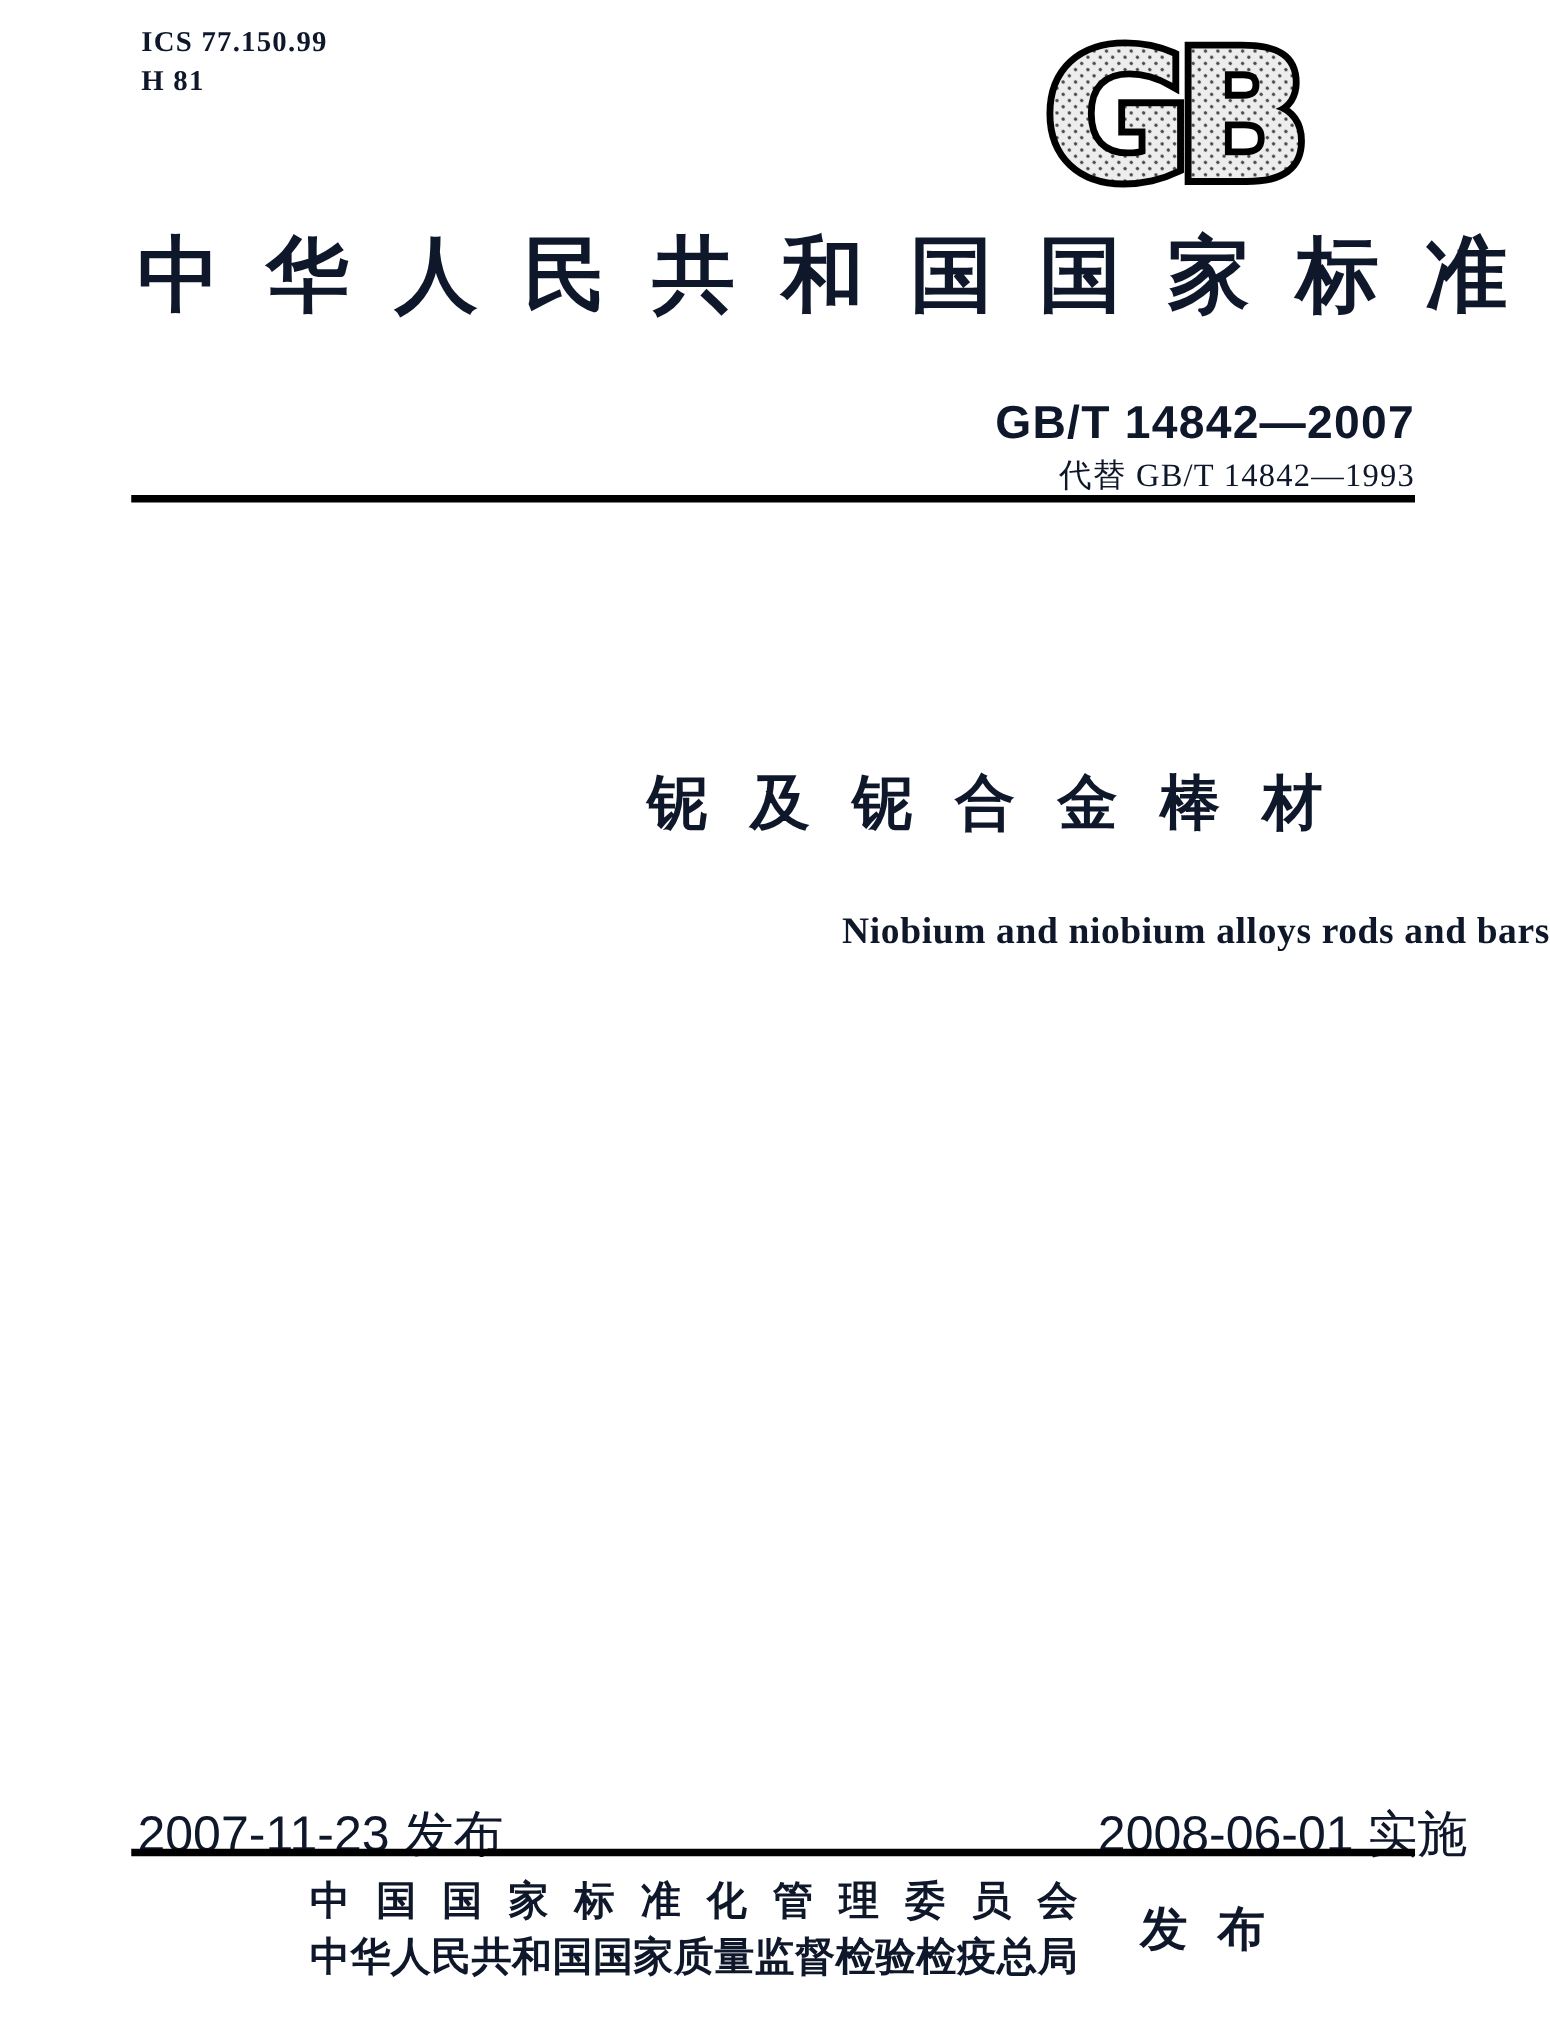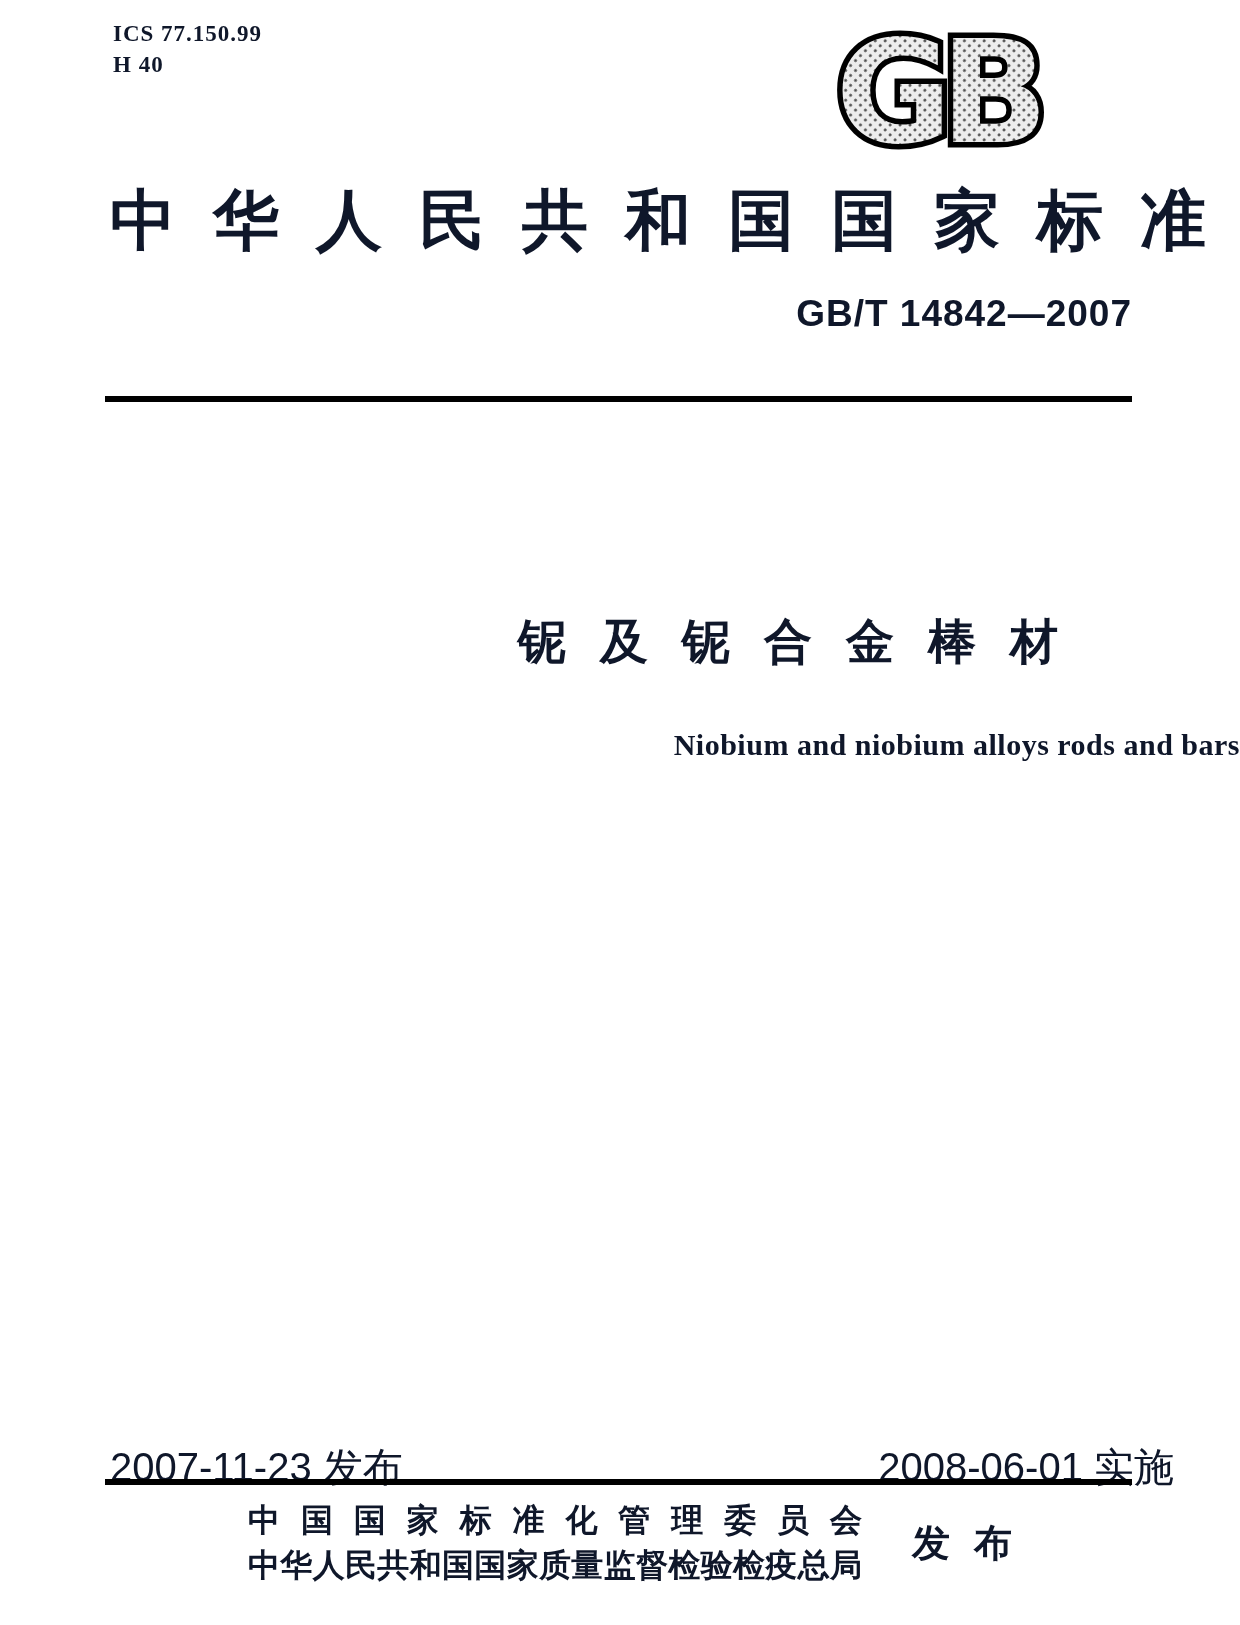--- a/index.html
+++ b/index.html
@@ -50,20 +50,21 @@
     right: 150px;
     top: 293px;
     text-align: right;
   }
   .std-number {
     font-family: "Liberation Sans", "DejaVu Sans", sans-serif;
     font-weight: bold;
     font-size: 37px;
     letter-spacing: 1px;
     white-space: nowrap;
+    margin-top: 24px;
   }
   .replaces-note {
     margin-top: 4px;
     font-family: "Liberation Serif", serif;
     font-weight: normal;
     font-size: 26px;
     letter-spacing: 1px;
     white-space: nowrap;
   }
 
@@ -143,37 +144,38 @@
     margin-left: 22px;
   }
 </style>
 </head>
 <body>
 
 <div class="page">
 
   <div class="ics-block">
     <div>ICS 77.150.99</div>
-    <div>H 40</div>
+    <div>H 81</div>
   </div>
 
   <svg class="gb-logo" viewBox="0 0 260 140" xmlns="http://www.w3.org/2000/svg">
     <defs>
       <pattern id="gbhatch" width="7" height="7" patternUnits="userSpaceOnUse" patternTransform="rotate(45)">
         <rect width="7" height="7" fill="#ededed"></rect>
         <circle cx="3.5" cy="3.5" r="1.4" fill="#4a4a4a"></circle>
       </pattern>
     </defs>
     <text x="130" y="116" text-anchor="middle" font-family="'DejaVu Sans', sans-serif" font-weight="bold" font-size="142" letter-spacing="-12" stroke="#000000" stroke-width="11" paint-order="stroke" fill="url(#gbhatch)">GB</text>
   </svg>
 
   <div class="national-heading">中华人民共和国国家标准</div>
 
   <div class="std-num-block">
     <div class="std-number">GB/T 14842—2007</div>
+    <div class="replaces-note">代替 GB/T 14842—1993</div>
   </div>
 
   <div class="rule rule-top"></div>
 
   <div class="cn-title">铌及铌合金棒材</div>
 
   <div class="en-title">Niobium and niobium alloys rods and bars</div>
 
   <div class="date-row">
     <span>2007-11-23 发布</span>

